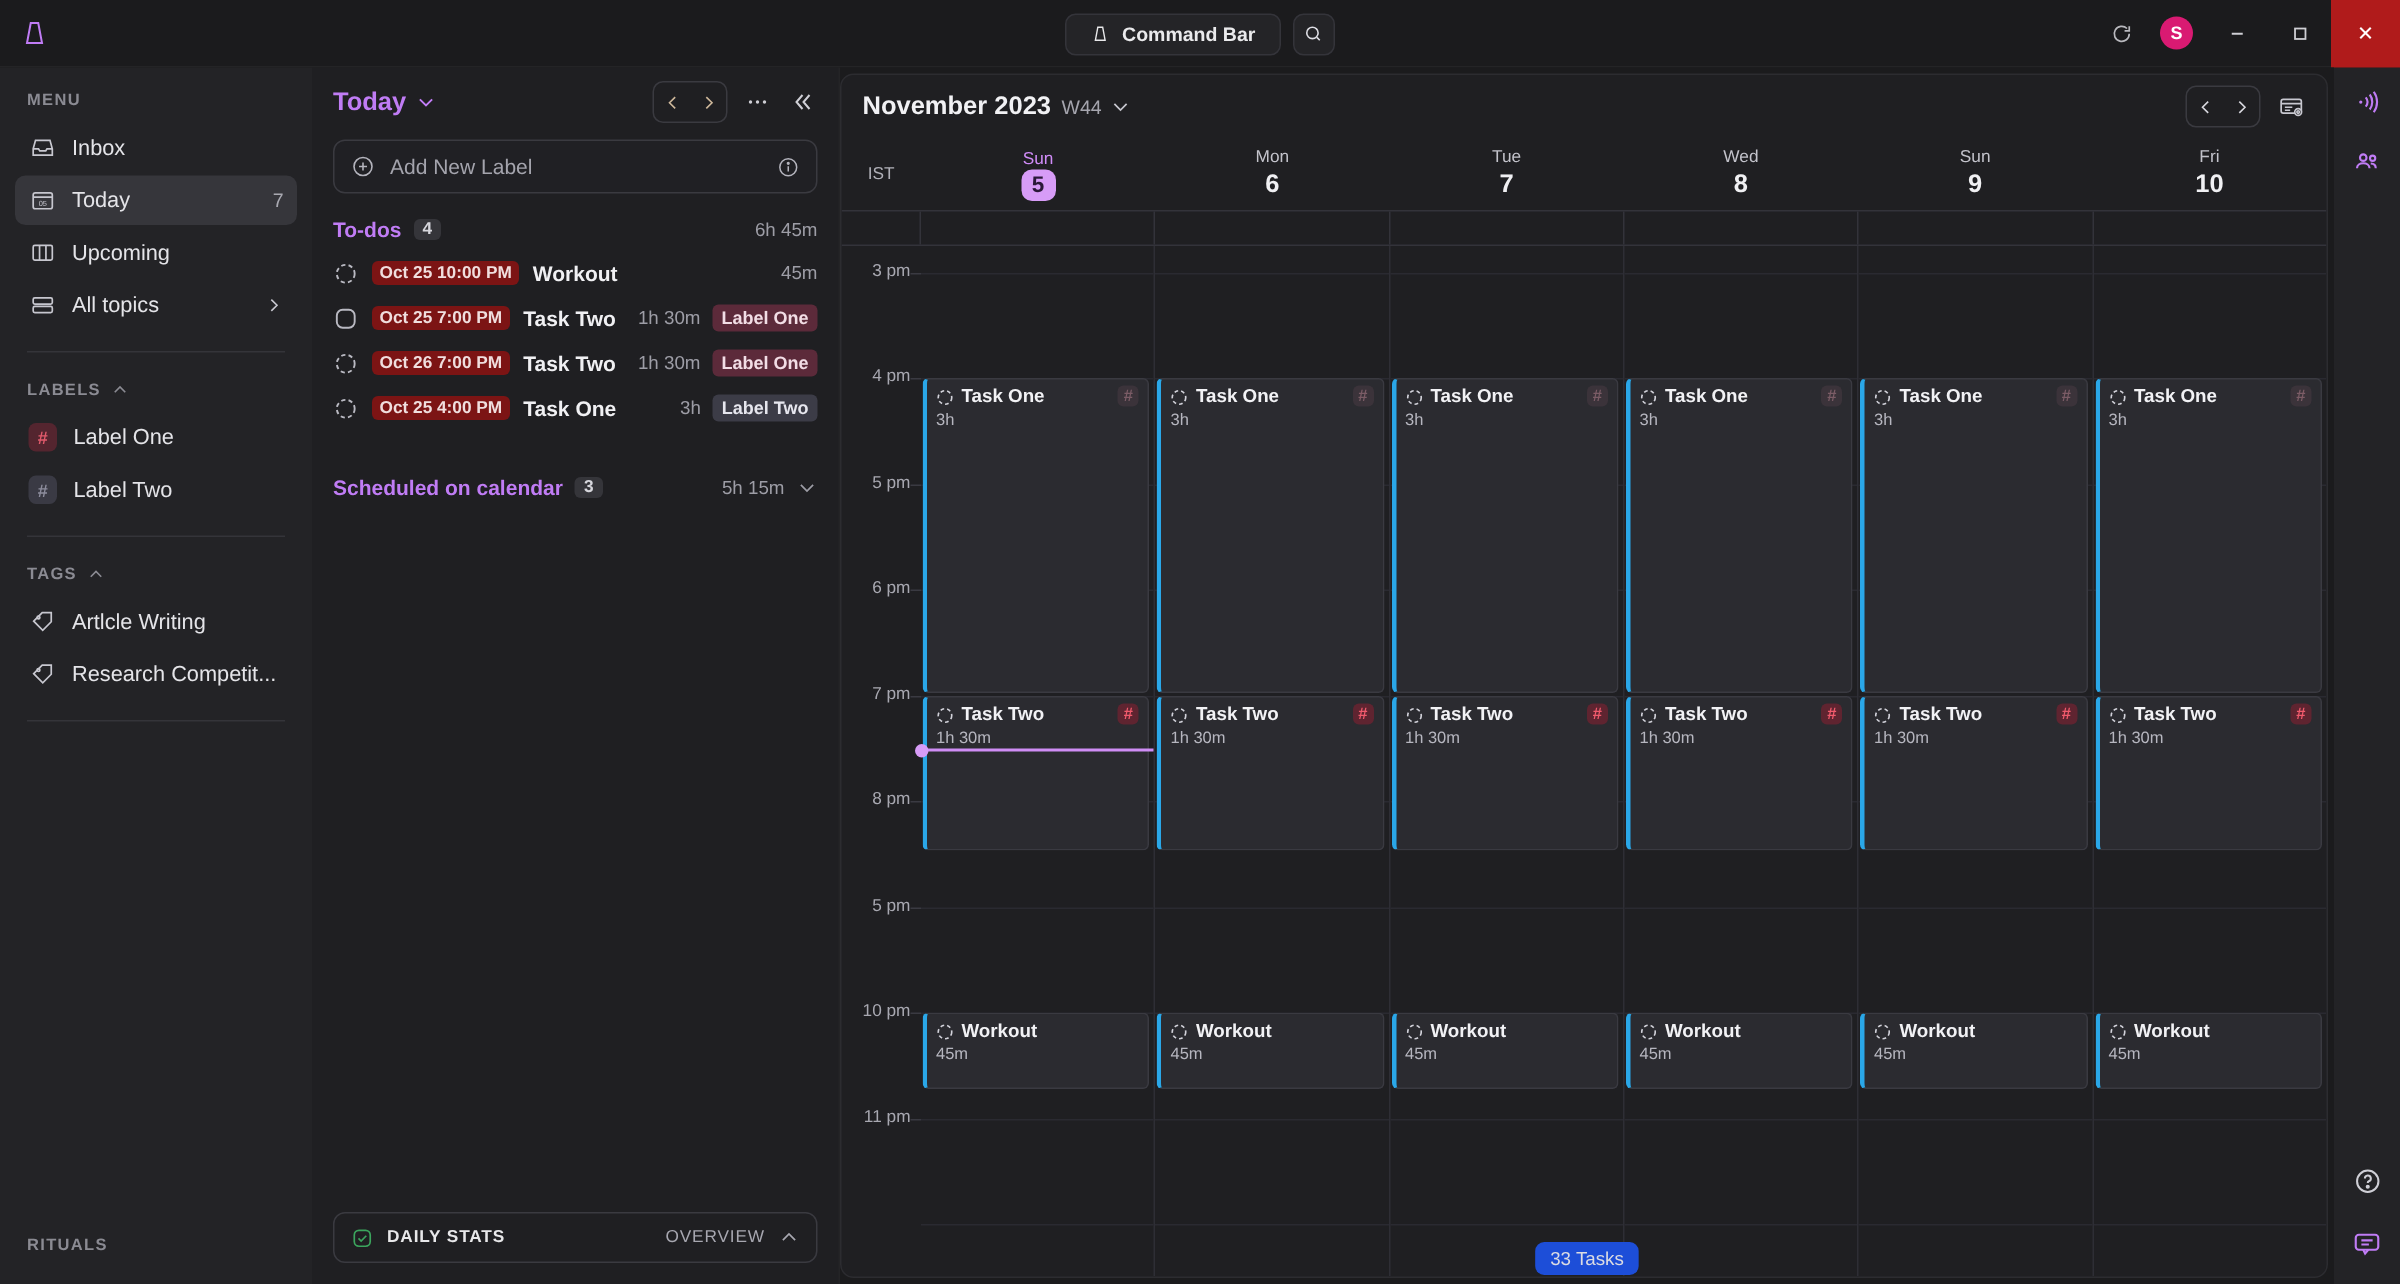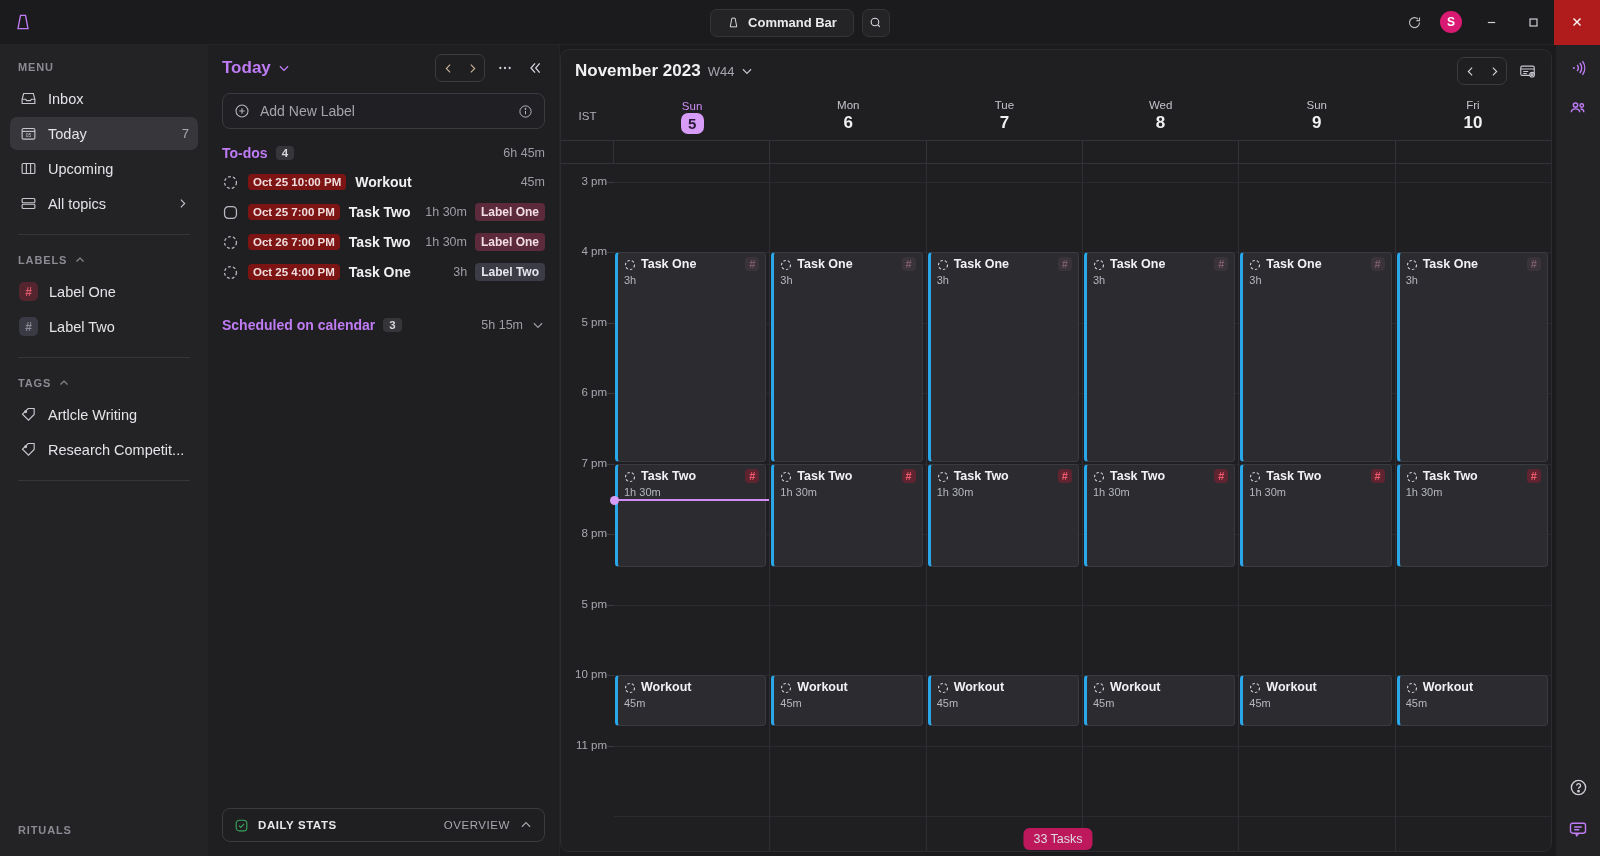--- a/index.html
+++ b/index.html
@@ -211,21 +211,21 @@
   .ev-hash.one { background: #5f2430; color: #f05a6c; }
   .ev-hash.dim { background: #3b333a; color: #7b5c66; }
   .ev-dur { font-size: 11px; color: #b6b6bf; line-height: 14px; margin-top: 1px; }
   .ev-check { width: 12px; height: 12px; margin-top: 2px; flex: 0 0 12px; }
 
   .nowline { position: absolute; height: 2px; background: #cf8df5; z-index: 6; }
   .nowdot { position: absolute; width: 9px; height: 9px; border-radius: 50%; background:#d79cf7; z-index: 7; }
 
   .taskcount {
     position: absolute; bottom: 6px; left: 50%; transform: translateX(-50%);
-    background: #be185d; color: #dcdce2; font-size: 12.5px;
+    background: #1d4ed8; color: #dcdce2; font-size: 12.5px;
     border-radius: 6px; padding: 4px 10px; z-index: 10;
   }
 
   
   .rail {
     width: 44px; flex: 0 0 44px; background: #232326;
     display:flex; flex-direction:column; align-items:center; padding-top: 10px; gap: 14px;
   }
   .rail-icon { width: 26px; height: 26px; display:flex; align-items:center; justify-content:center; color:#c07cf5; }
   .rail-spacer { flex: 1; }

